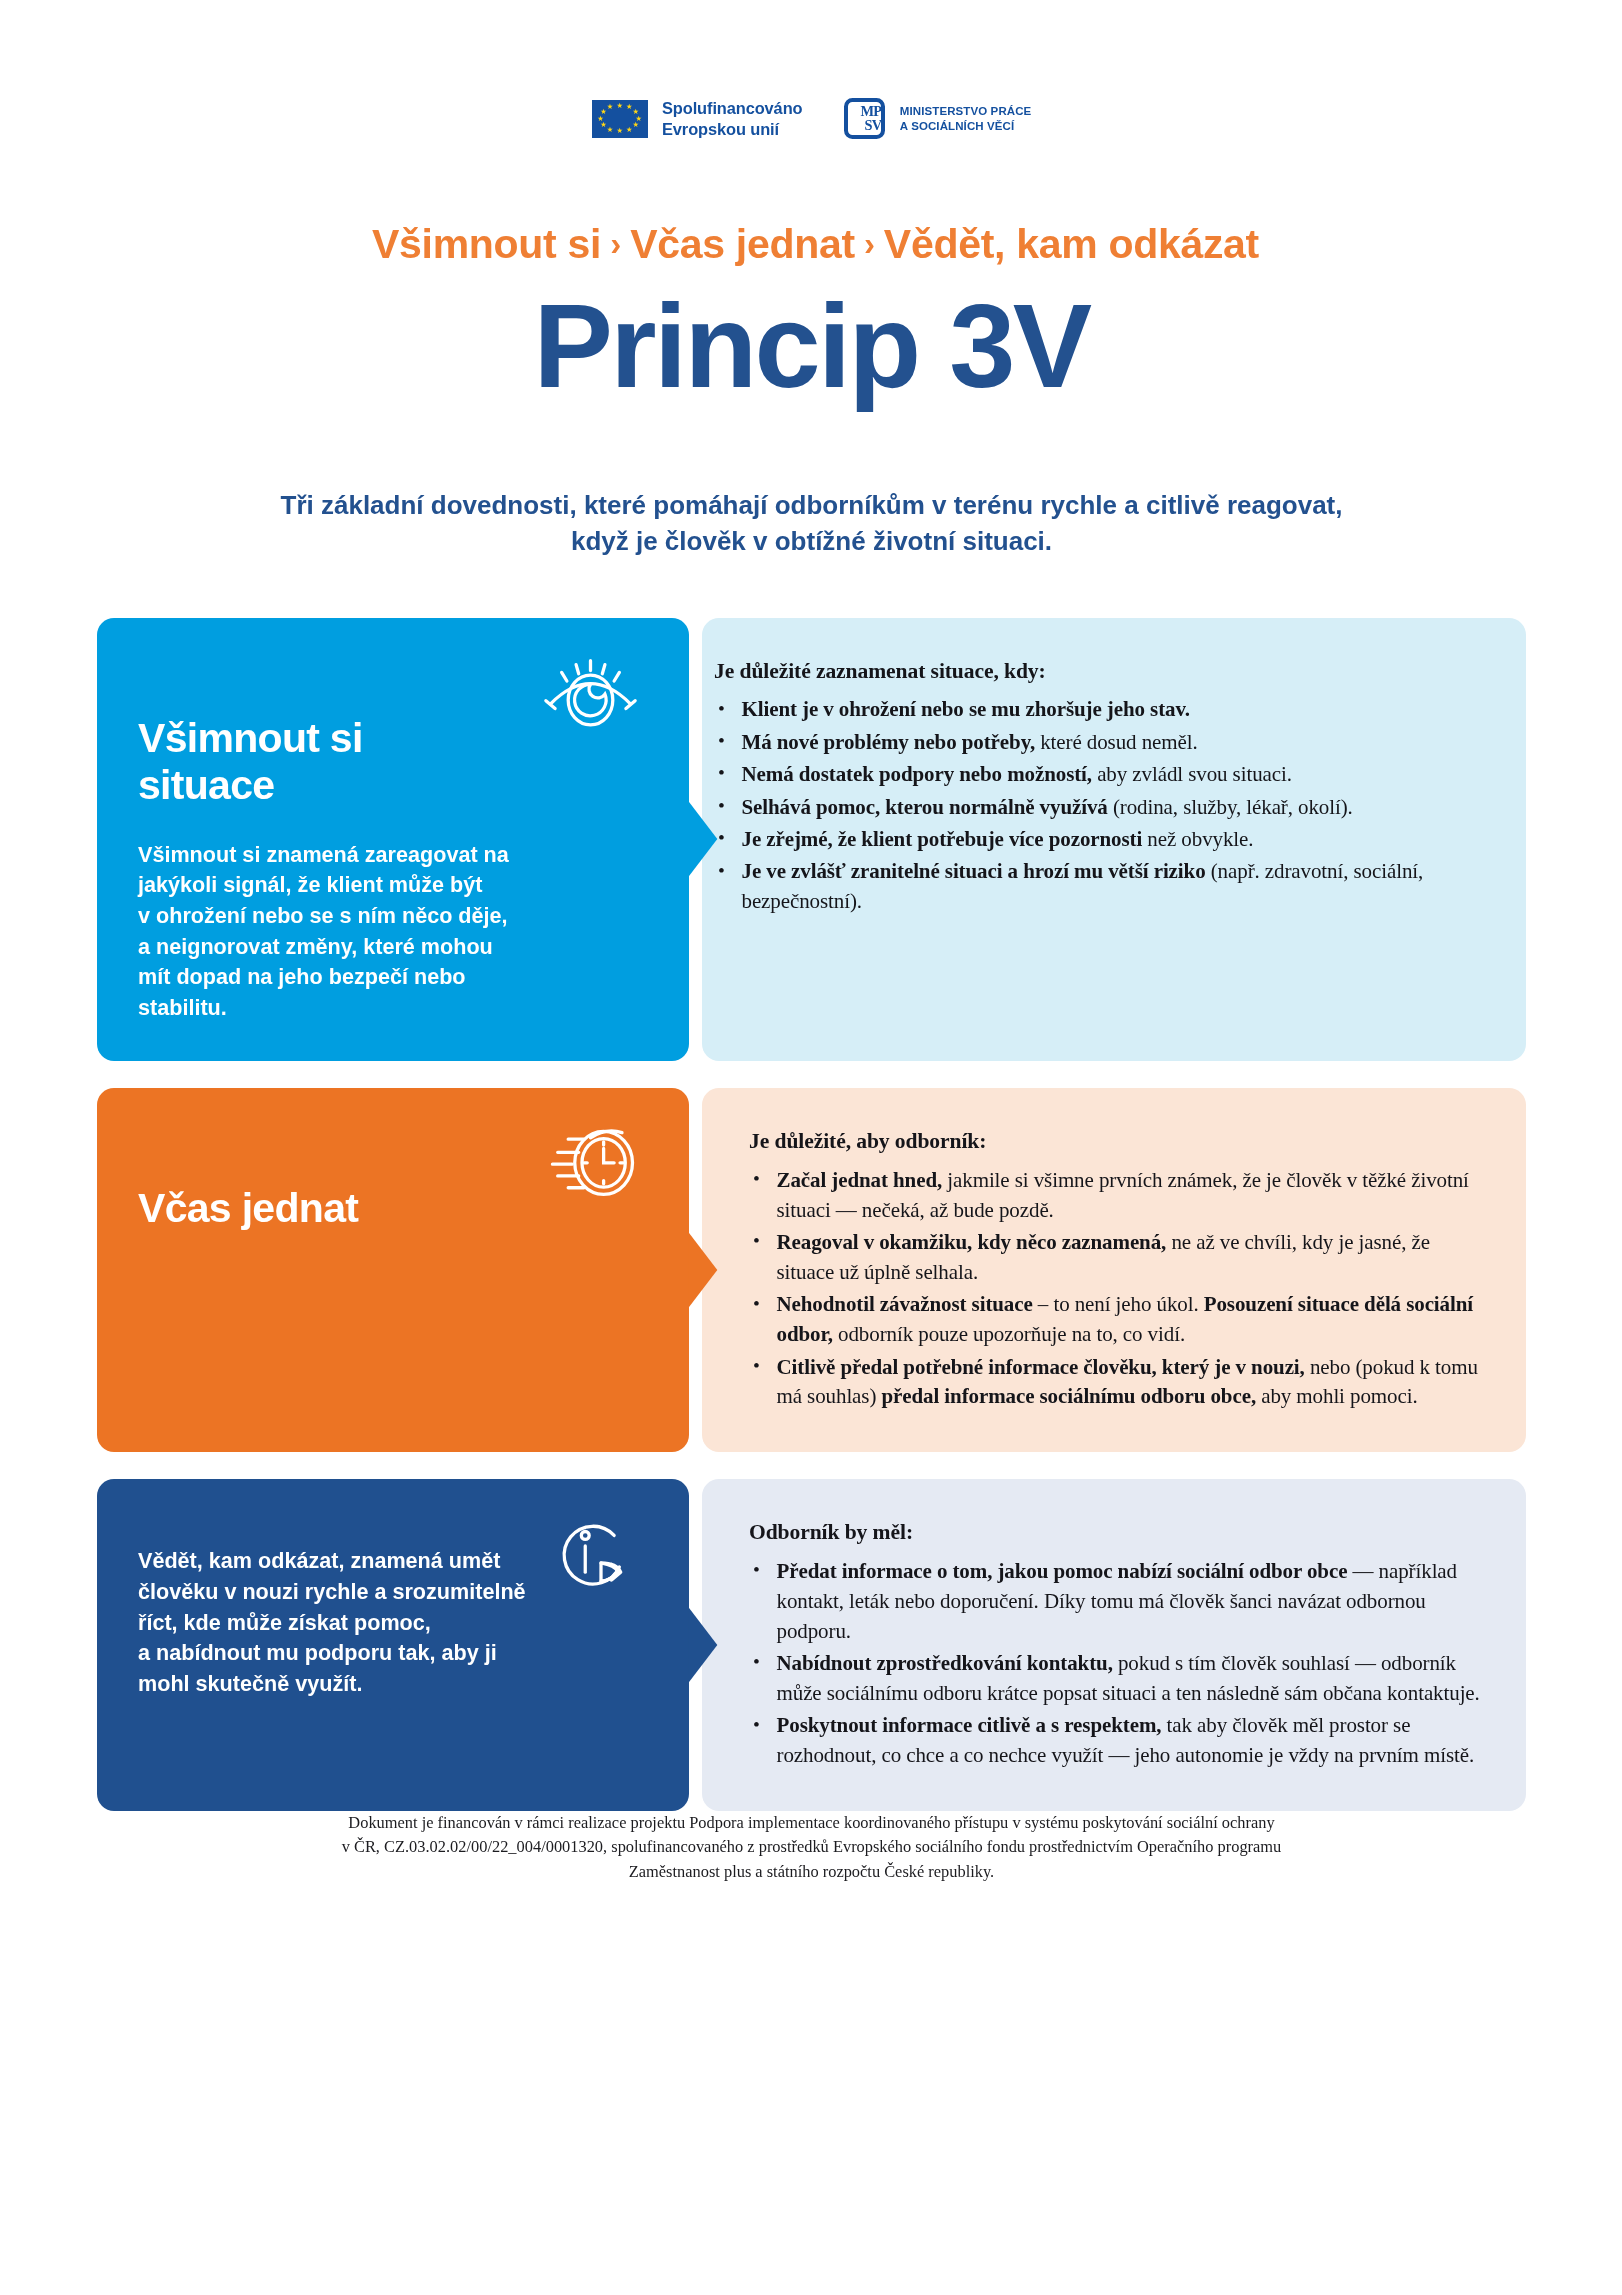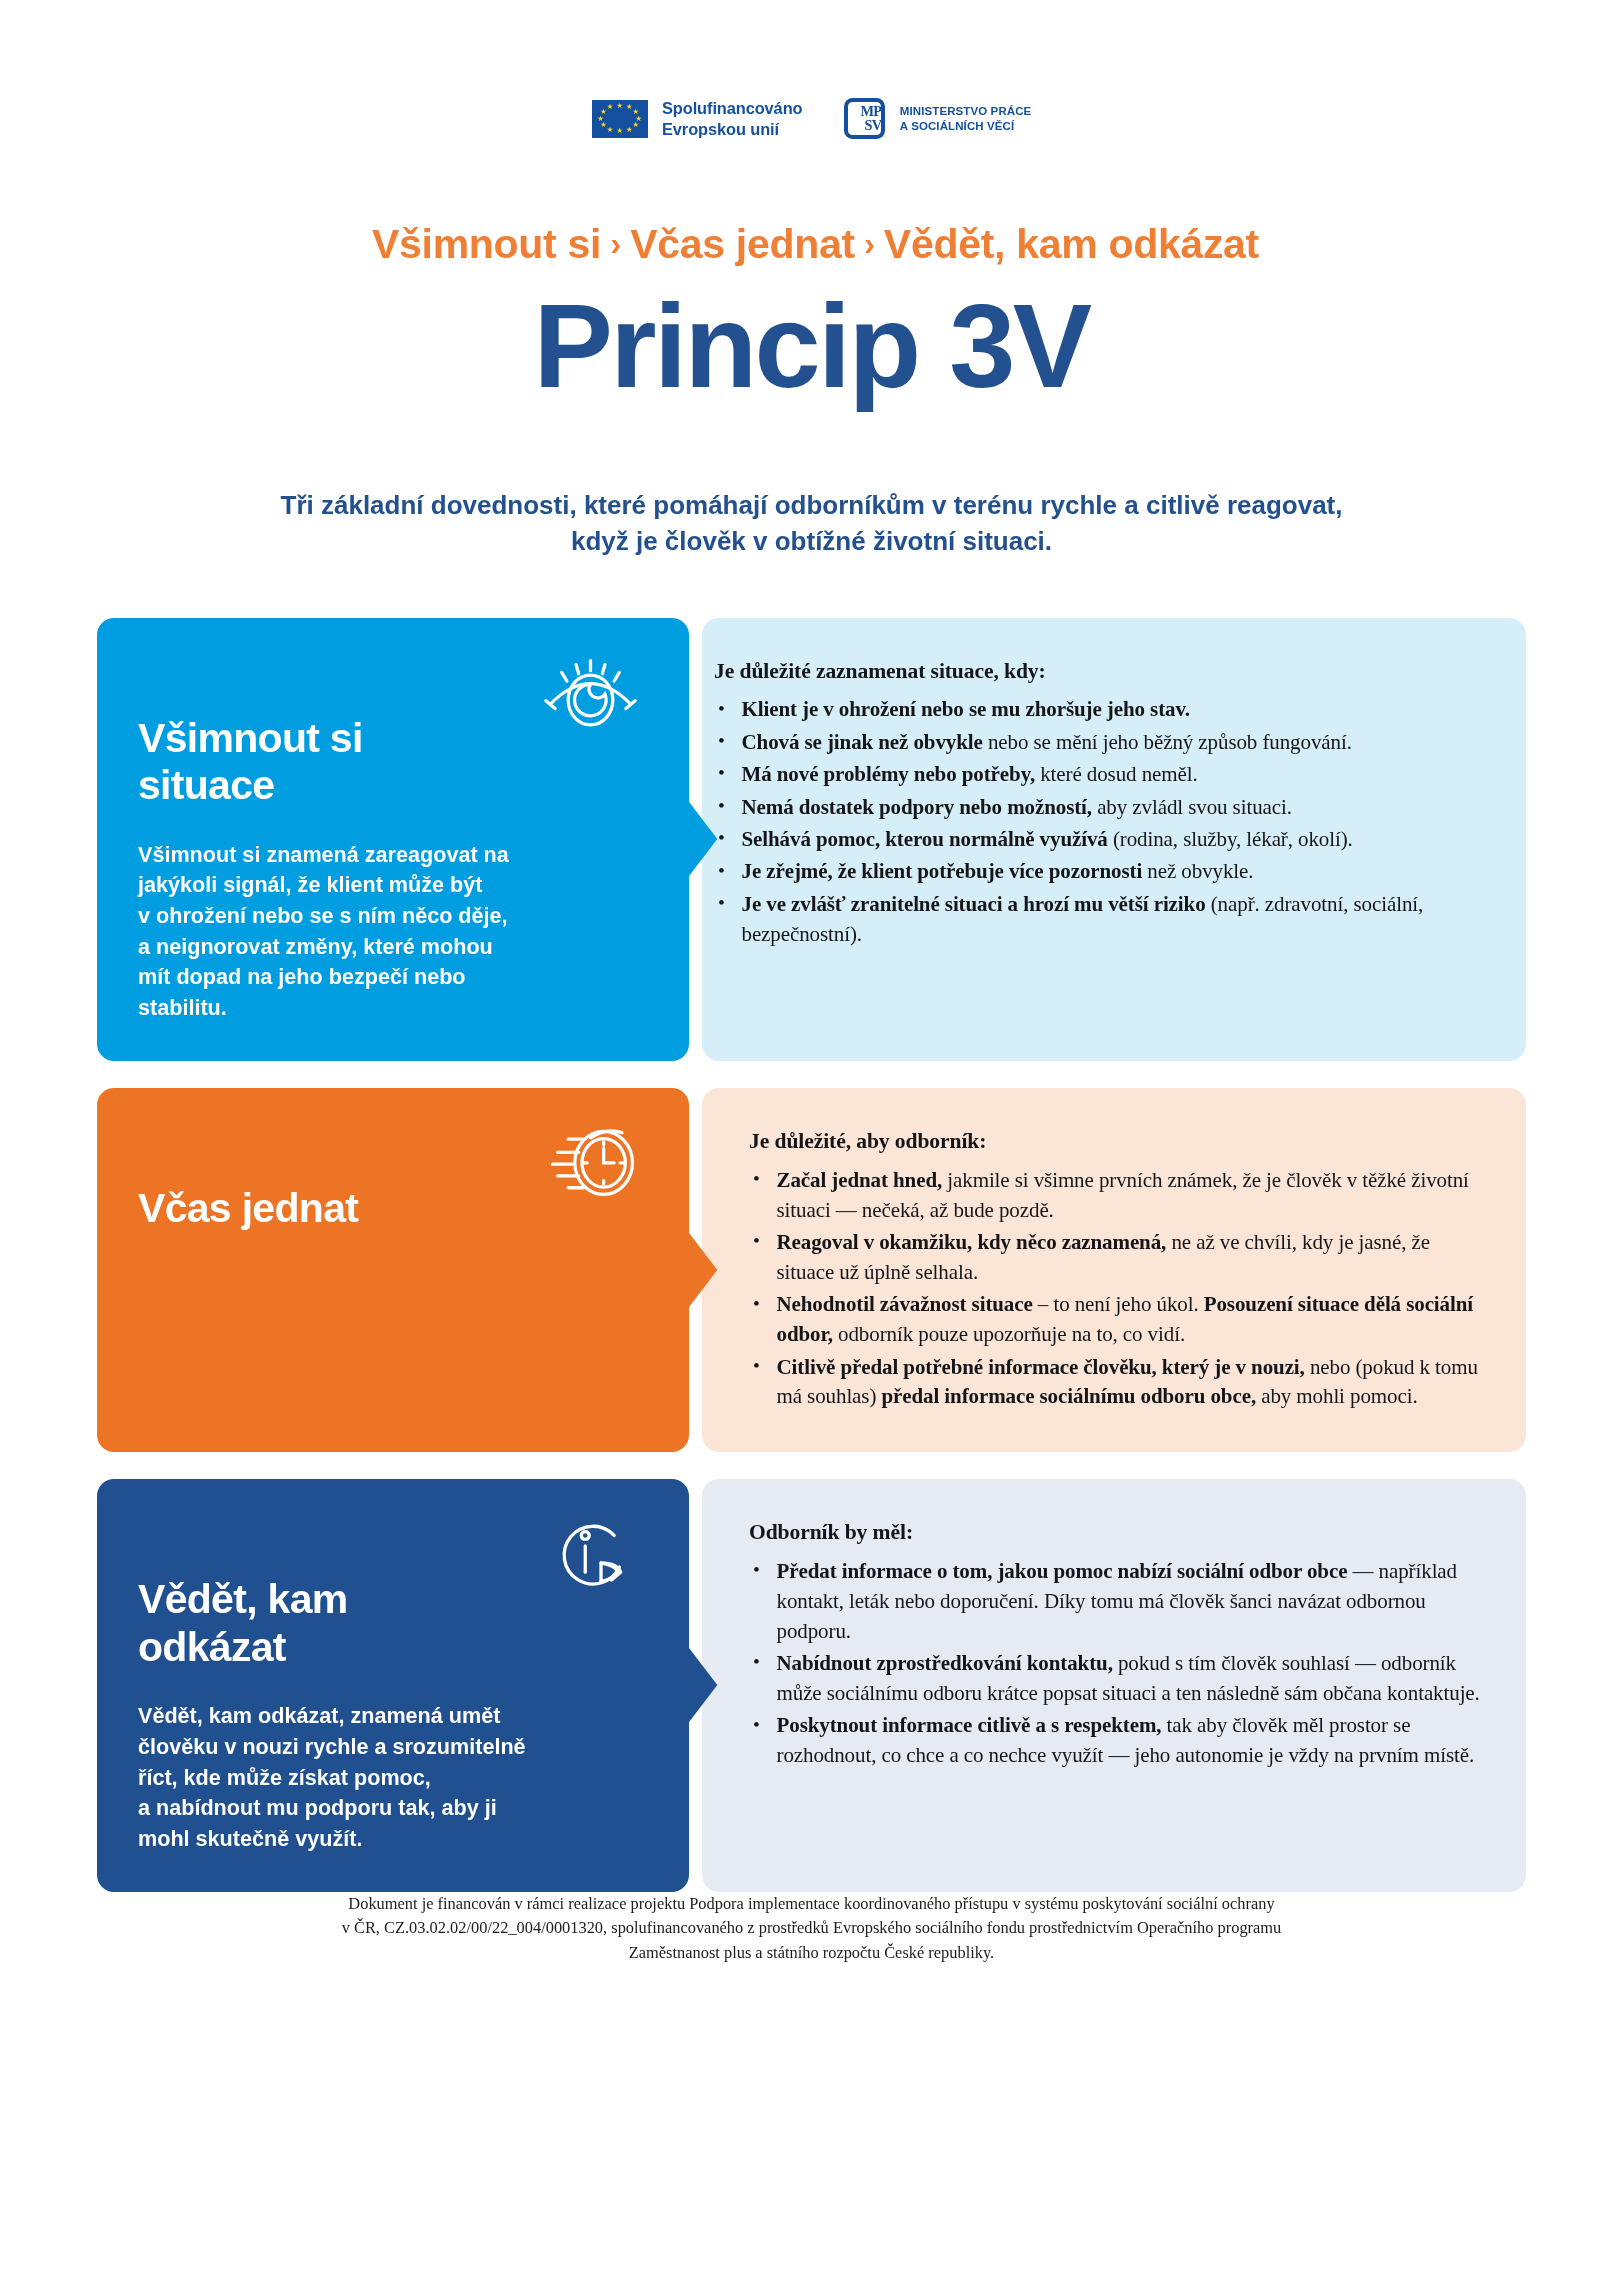--- a/index.html
+++ b/index.html
@@ -305,21 +305,20 @@
 v ohrožení nebo se s ním něco děje,
 a neignorovat změny, které mohou
 mít dopad na jeho bezpečí nebo
 stabilitu.</div>
       <div class="card-arrow"></div>
     </div>
     <div class="card-right">
       <p class="panel-lead">Je důležité zaznamenat situace, kdy:</p>
       <ul class="panel-list">
           <li><b>Klient je v ohrožení nebo se mu zhoršuje jeho stav.</b></li>
-          <li><b>Chová se jinak než obvykle</b> nebo se mění jeho běžný způsob fungování.</li>
           <li><b>Má nové problémy nebo potřeby,</b> které dosud neměl.</li>
           <li><b>Nemá dostatek podpory nebo možností,</b> aby zvládl svou situaci.</li>
           <li><b>Selhává pomoc, kterou normálně využívá</b> (rodina, služby, lékař, okolí).</li>
           <li><b>Je zřejmé, že klient potřebuje více pozornosti</b> než obvykle.</li>
           <li><b>Je ve zvlášť zranitelné situaci a hrozí mu větší riziko</b> (např. zdravotní, sociální, bezpečnostní).</li>
         </ul>
     </div>
   </section>
 
   <section class="card card--act">
@@ -353,22 +352,20 @@
       <div class="card-icon">
         <svg viewBox="0 0 160 120" width="105" height="79" fill="none" stroke="#ffffff" stroke-width="5" stroke-linecap="round" stroke-linejoin="round">
           <path d="M116 34 a44 44 0 1 0 8 48"></path>
           <circle cx="72" cy="34" r="6"></circle>
           <path d="M72 50 L72 90"></path>
           <path d="M96 76 q24 0 30 14 M126 90 L112 78 M126 90 L112 102"></path>
           <path d="M96 76 q22 4 26 14 q-10 12 -26 14 L96 76 Z" fill="none"></path>
           <path d="M96 104 q16 -2 22 -12"></path>
         </svg>
       </div>
-      <div class="card-title">Vědět, kam
-odkázat</div>
       <div class="card-desc">Vědět, kam odkázat, znamená umět
 člověku v nouzi rychle a srozumitelně
 říct, kde může získat pomoc,
 a nabídnout mu podporu tak, aby ji
 mohl skutečně využít.</div>
       <div class="card-arrow"></div>
     </div>
     <div class="card-right">
       <p class="panel-lead">Odborník by měl:</p>
       <ul class="panel-list">

